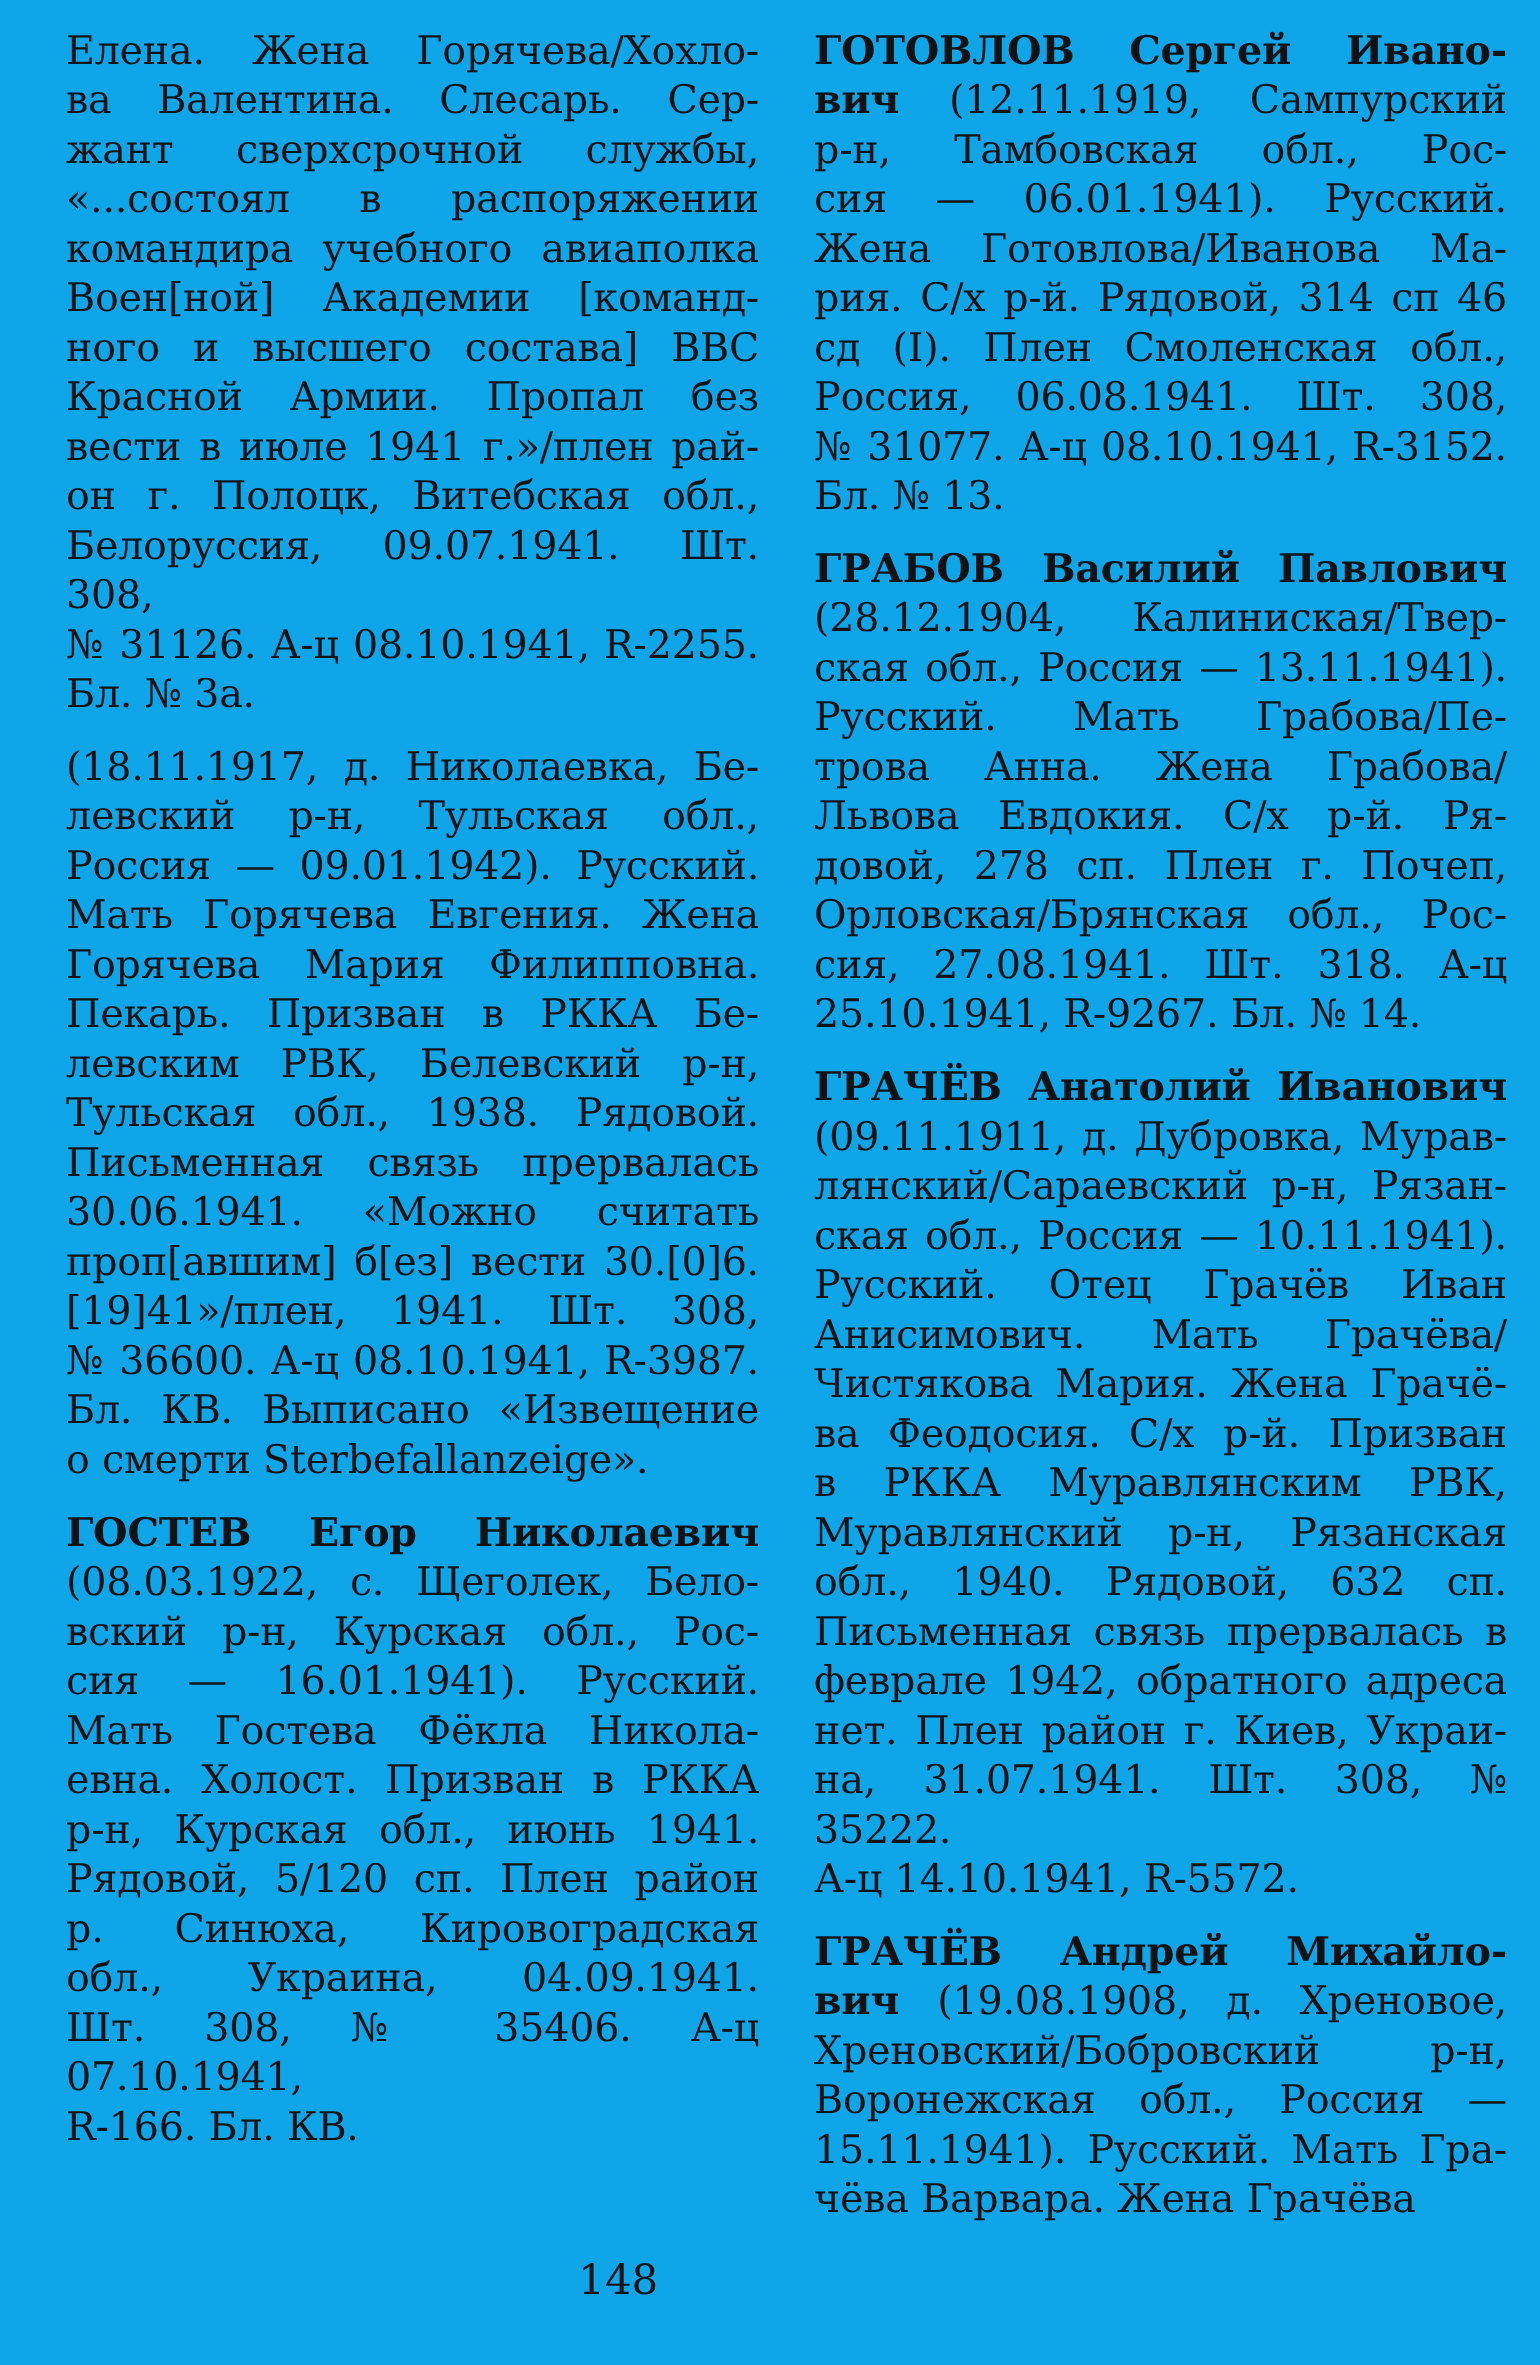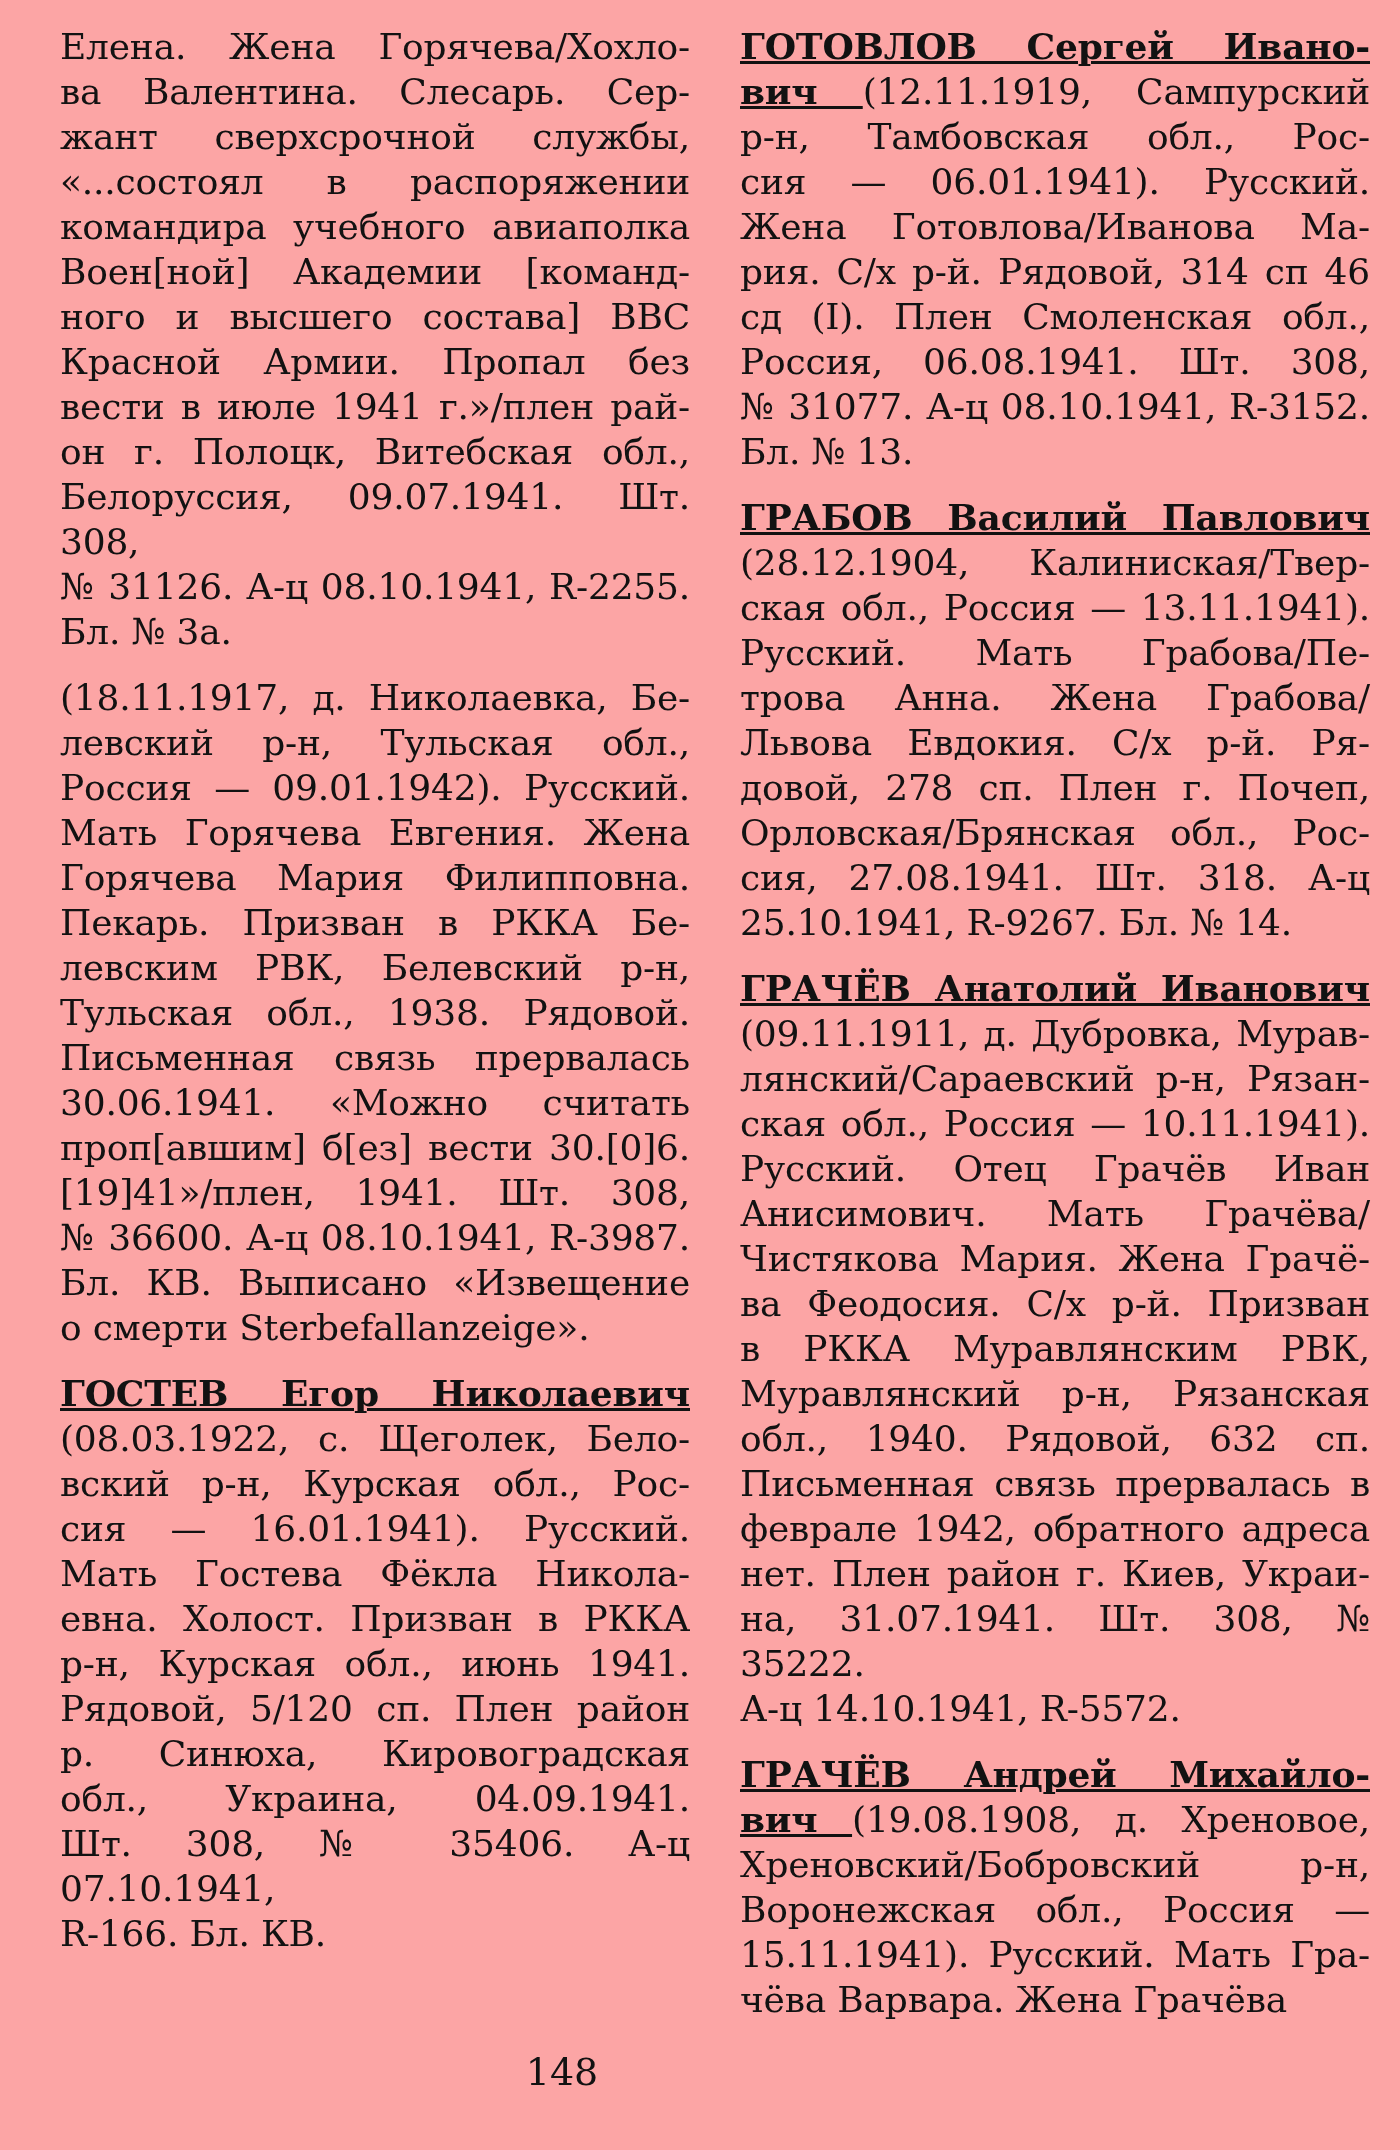--- a/index.html
+++ b/index.html
@@ -6,21 +6,21 @@
   body {
     width: 1400px; height: 2150px;
     background: #ffffff;
     font-family: "DejaVu Serif", "Liberation Serif", serif;
     color: #121212;
     overflow: hidden;
   }
   .page {
     position: relative;
     width: 1400px; height: 2150px;
-    background: #fca5a5;
+    background: #0ea5e9;
   }
   .columns {
     position: absolute;
     left: 60px; top: 24px;
     display: flex;
     gap: 50px;
   }
   .col { width: 630px; }
   .entry {
     margin: 0 0 21px 0;
@@ -30,21 +30,21 @@
   }
   .line {
     text-align: justify;
     text-align-last: justify;
     white-space: normal;
   }
   .line.last {
     text-align: justify;
     text-align-last: left;
   }
-  .bold { font-weight: bold; text-decoration: underline; }
+  .bold { font-weight: bold; }
   .footer {
     position: absolute;
     top: 2048px; left: 0;
     width: 1124px;
     text-align: center;
     font-size: 38px;
     line-height: 48px;
   }
 </style>
 </head>

